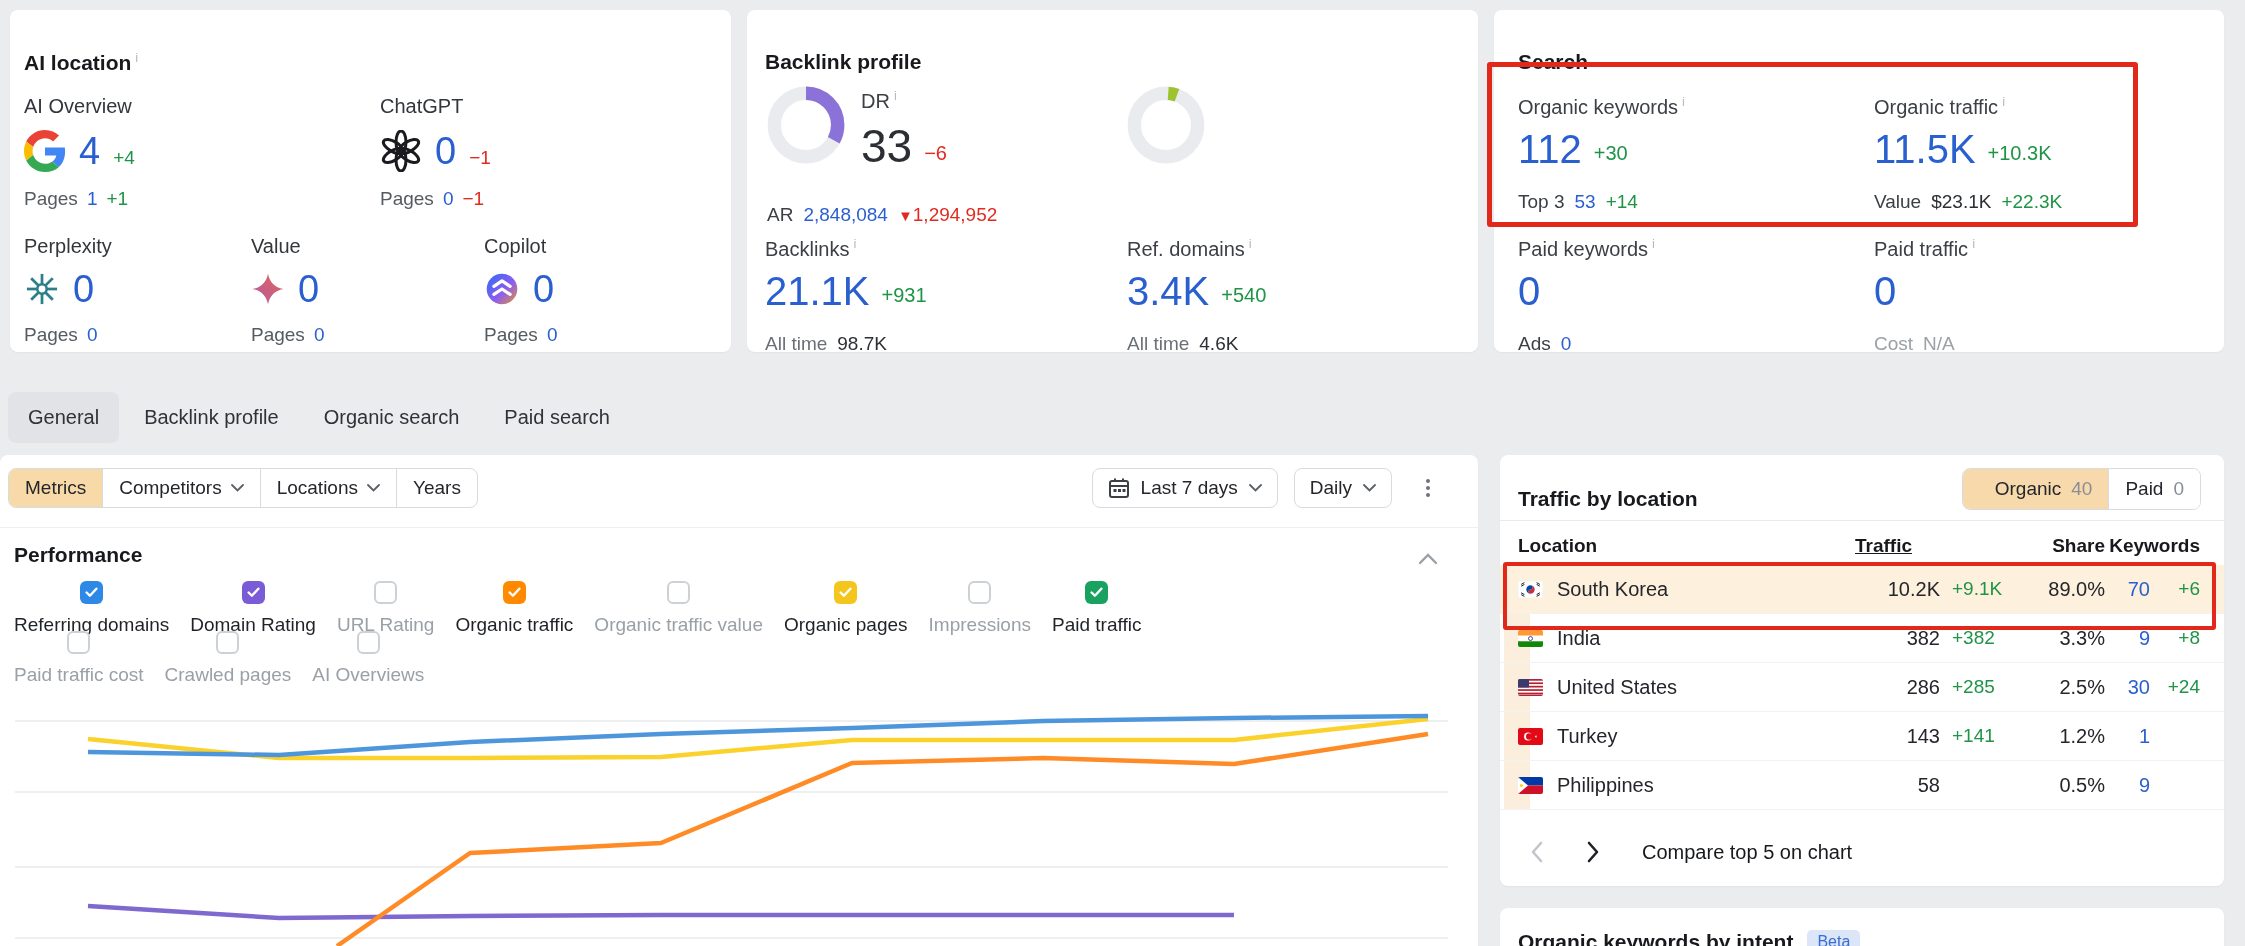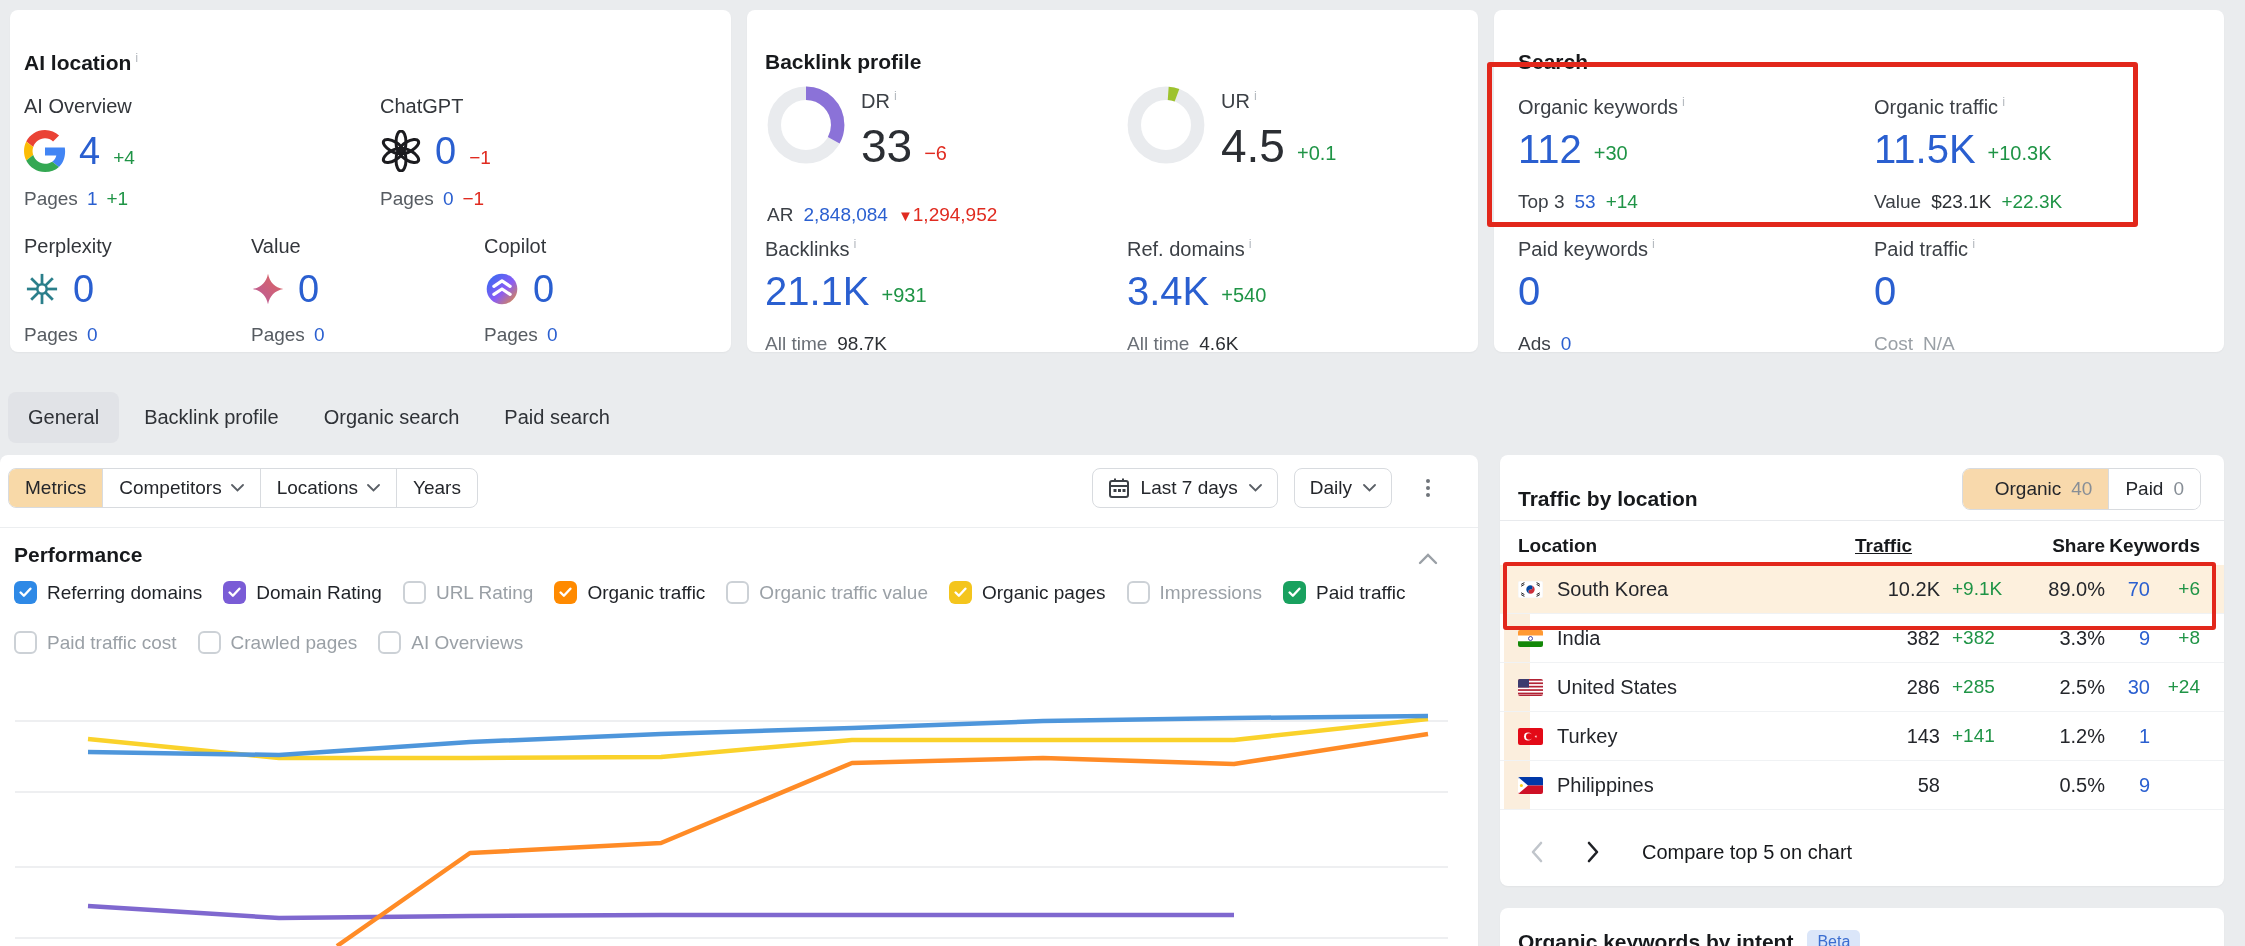--- a/index.html
+++ b/index.html
@@ -44,21 +44,21 @@
   .fitem.active{background:#f8d9a8;}
   .controls{position:absolute;top:13px;right:44px;display:flex;align-items:center;gap:16px;}
   .btn{display:flex;align-items:center;gap:11px;border:1px solid #d8dbdf;border-radius:8px;padding:8px 15px;font-size:19px;color:#24262b;background:#fff;cursor:pointer;white-space:nowrap;}
   .kebab{margin-left:14px;display:flex;flex-direction:column;gap:3px;cursor:pointer;padding:4px;}
   .kebab i{width:4px;height:4px;border-radius:50%;background:#6f747a;display:block;}
   .main-hr{position:absolute;left:0;right:0;top:72px;border-top:1px solid #eceef0;}
   .perf-title{position:absolute;left:14px;top:88px;font-size:21px;font-weight:700;color:#17191c;}
   .collapse{position:absolute;right:40px;top:96px;cursor:pointer;}
   .cbrow{position:absolute;left:14px;display:flex;gap:21px;align-items:center;white-space:nowrap;}
   #cbrow1{top:126px;} #cbrow2{top:176px;}
-  .cb{display:flex;align-items:center;gap:10px;font-size:19px;color:#1f2227;cursor:pointer;}
+  .cb{display:flex;align-items:center;gap:10px;font-size:19px;color:#1f2227;cursor:pointer;flex-direction:column;}
   .cb.muted{color:#9aa0a6;}
   .box{width:23px;height:23px;border-radius:6px;display:flex;align-items:center;justify-content:center;box-sizing:border-box;}
   .box.un{border:2px solid #ccd1d6;background:#fff;}
   .chart{position:absolute;left:0;top:205px;}
   
   #loc-card{left:1500px;top:455px;width:724px;height:431px;}
   .loc-title{left:18px;top:32px;}
   .toggle{position:absolute;right:23px;top:13px;display:flex;border:1px solid #d8dbdf;border-radius:8px;overflow:hidden;font-size:19px;}
   .tg-seg{padding:9px 16px;display:flex;gap:10px;align-items:center;cursor:pointer;background:#fff;}
   .tg-seg.active{background:#f8d9ac;padding-left:32px;}
@@ -221,27 +221,20 @@
     <div class="m-sub" style="position:absolute;left:20px;top:172px;">
       <span>AR</span>
       <span class="blue">2,848,084</span>
       <span class="red"><span style="font-size:15px;">▼</span><span>1,294,952</span></span>
     </div>
 
     <svg class="donut" style="left:380px;top:76px;" viewBox="0 0 64 64">
       <circle cx="32" cy="32" r="26" fill="none" stroke="#e9ebee" stroke-width="11"></circle>
       <circle cx="32" cy="32" r="26" fill="none" stroke="#9ec32e" stroke-width="11" stroke-dasharray="7.4 156" transform="rotate(-86 32 32)"></circle>
     </svg>
-    <div class="metric" style="left:474px;top:78px;">
-      <div class="m-label"><span>UR</span><sup class="info">i</sup></div>
-      <div class="m-vrow">
-          <span class="m-val dark">4.5</span>
-          <span class="m-delta green">+0.1</span>
-        </div>
-    </div>
 
     <div class="metric" style="left:18px;top:226px;">
       <div class="m-label"><span>Backlinks</span><sup class="info">i</sup></div>
       <div class="m-vrow">
           <span class="m-val">21.1K</span>
           <span class="m-delta green">+931</span>
         </div>
       <div class="m-sub">
           <span style="color:#6b7077;">All time</span>
           <span style="color:#2c2f33;">98.7K</span>

